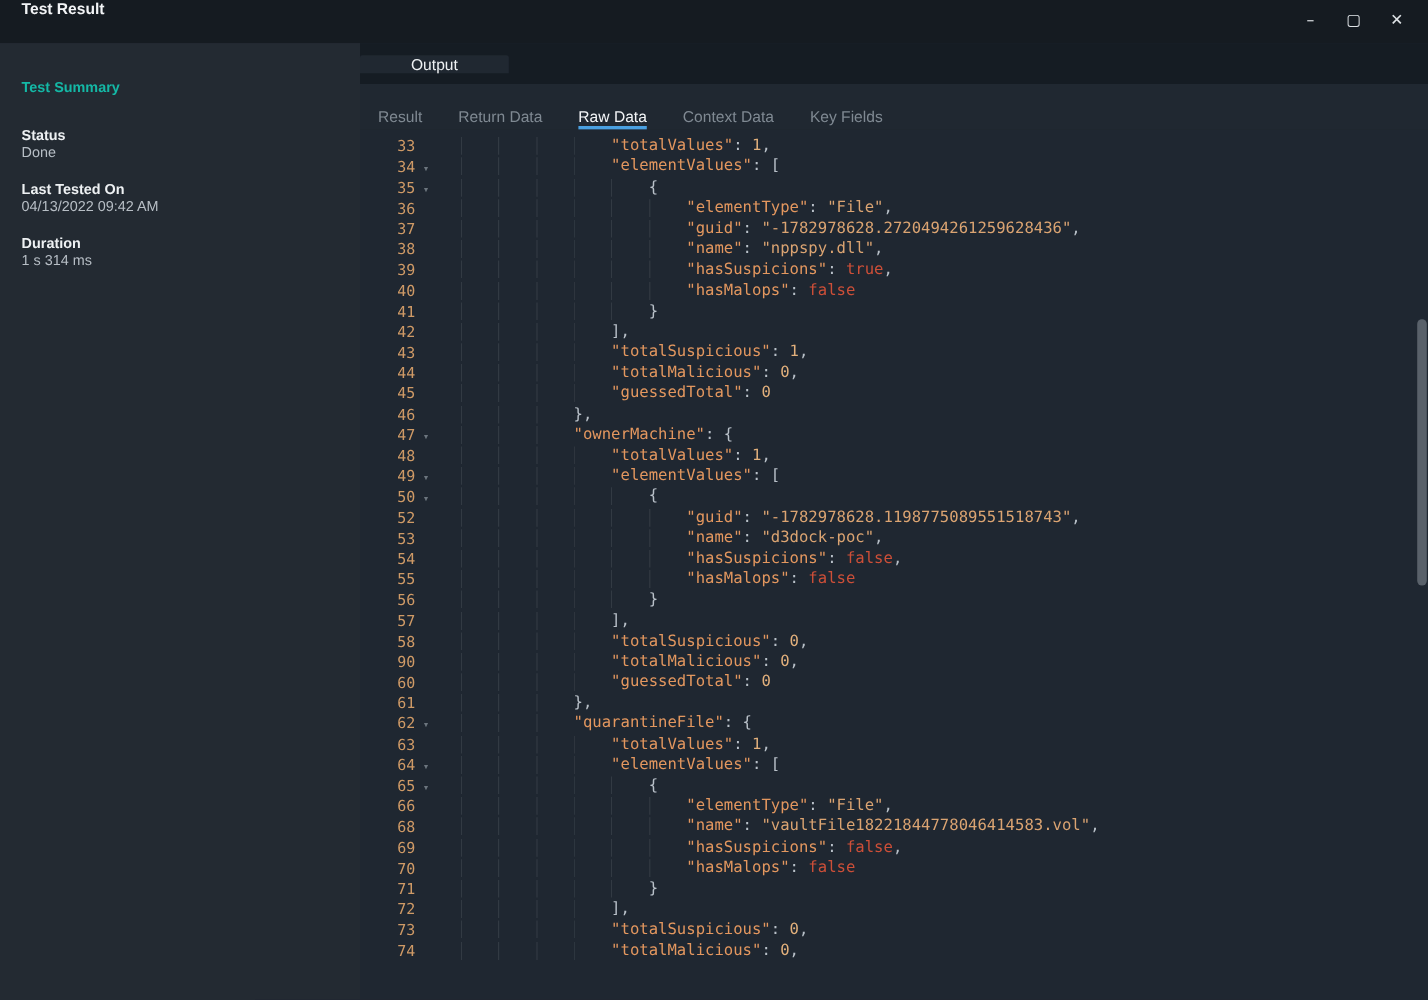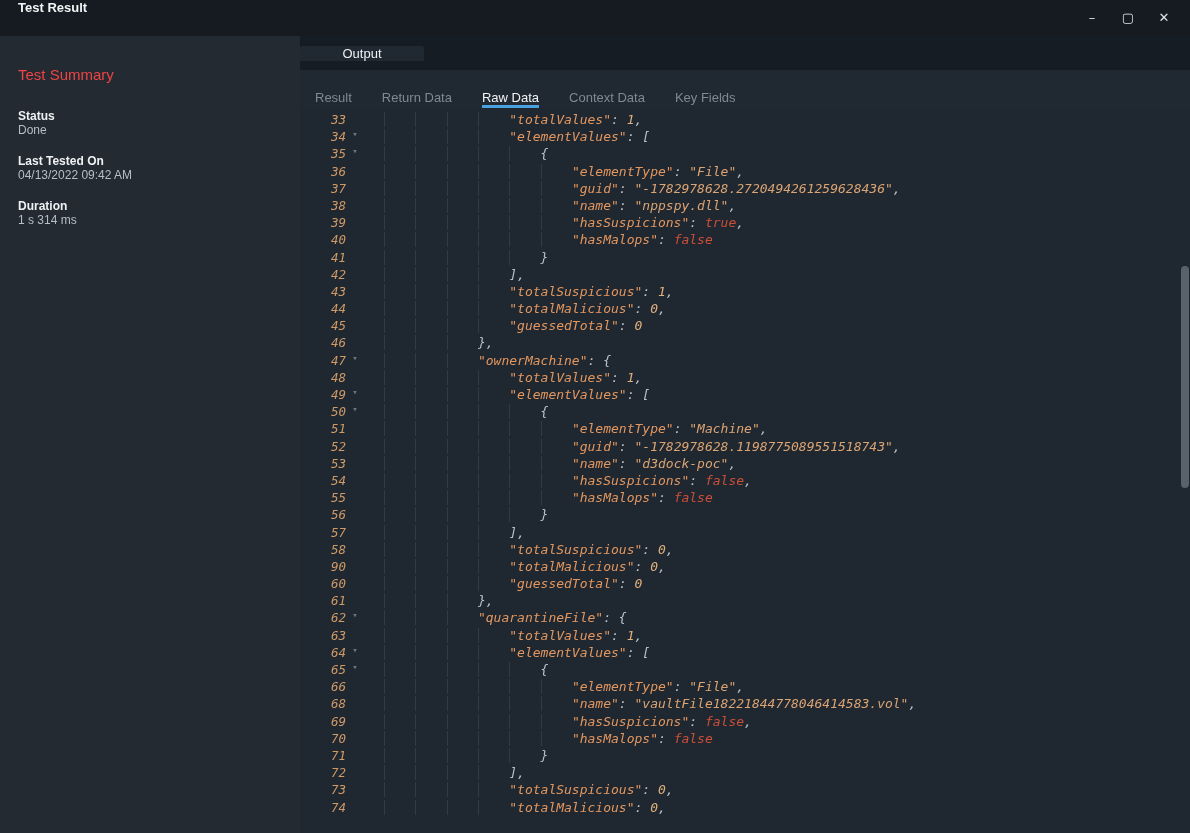--- a/index.html
+++ b/index.html
@@ -27,21 +27,21 @@
   .titlebar .title{font-size:13px;font-weight:bold;color:#f2f4f6;}
   .win-controls{margin-left:auto;display:flex;align-items:center;gap:8px;}
   .win-btn{
     width:28px;height:26px;background:transparent;border:none;color:#dfe3e6;
     font-size:13px;line-height:26px;text-align:center;cursor:default;
     font-family:"DejaVu Sans",sans-serif;
   }
   
   .content{display:flex;height:797px;}
   .sidebar{width:300px;flex:none;background:#232a32;padding:18px 18px 0 18px;}
-  .sidebar h2{font-size:15px;font-weight:normal;color:#ef4444;margin:12px 0 26px 0;}
+  .sidebar h2{font-size:12px;font-weight:bold;color:#14b8a6;margin:12px 0 26px 0;}
   .summary-row{display:flex;margin-bottom:17px;font-size:12px;flex-direction:column;}
   .summary-label{width:120px;flex:none;font-weight:bold;color:#eef1f3;}
   .summary-value{color:#b7bec5;}
   .main{flex:1;display:flex;flex-direction:column;min-width:0;}
   
   .tabstrip{height:34px;background:#151c23;display:flex;flex:none;align-items:center;}
   .tab{
     width:124px;background:#202831;color:#eef1f3;font-size:13px;
     display:flex;align-items:center;justify-content:center;
     border-radius:2px 2px 0 0;
@@ -55,21 +55,21 @@
     display:flex;align-items:center;font-size:13px;color:#7f8992;
     border-bottom:3px solid transparent;padding-top:3px;cursor:default;
   }
   .subtab.active{color:#f2f4f6;border-bottom-color:var(--accent-blue);margin-top:24px;}
   
   .editor{
     flex:1;background:#1f2731;position:relative;overflow:hidden;
     font-family:"DejaVu Sans Mono","Liberation Mono",monospace;
     font-size:13px;padding-top:4px;
   }
-  .line{display:flex;height:17.2px;align-items:flex-start;font-style:italic;}
+  .line{display:flex;height:17.2px;align-items:flex-end;}
   .ln{
     width:46px;flex:none;text-align:right;color:var(--line-number);
     font-size:12.5px;
   }
   .fold{
     width:18px;flex:none;text-align:center;color:#6c757e;font-size:9px;
   }
   .code{white-space:pre;padding-left:20px;color:var(--syntax-punct);}
   .ig{box-shadow:inset 1px 0 0 #323a43;}
   .tk{color:var(--syntax-key);}
@@ -214,25 +214,20 @@
             <span class="ln">49</span>
             <span class="fold">▾</span>
             <span class="code"><span class="ig">    </span><span class="ig">    </span><span class="ig">    </span><span class="ig">    </span><span class="tk">"elementValues"</span><span class="tp">:</span> <span class="tp">[</span></span>
           </div>
           <div class="line">
             <span class="ln">50</span>
             <span class="fold">▾</span>
             <span class="code"><span class="ig">    </span><span class="ig">    </span><span class="ig">    </span><span class="ig">    </span><span class="ig">    </span><span class="tp">{</span></span>
           </div>
           <div class="line">
-            <span class="ln">51</span>
-            <span class="fold"></span>
-            <span class="code"><span class="ig">    </span><span class="ig">    </span><span class="ig">    </span><span class="ig">    </span><span class="ig">    </span><span class="ig">    </span><span class="tk">"elementType"</span><span class="tp">:</span> <span class="ts">"Machine"</span><span class="tp">,</span></span>
-          </div>
-          <div class="line">
             <span class="ln">52</span>
             <span class="fold"></span>
             <span class="code"><span class="ig">    </span><span class="ig">    </span><span class="ig">    </span><span class="ig">    </span><span class="ig">    </span><span class="ig">    </span><span class="tk">"guid"</span><span class="tp">:</span> <span class="ts">"-1782978628.1198775089551518743"</span><span class="tp">,</span></span>
           </div>
           <div class="line">
             <span class="ln">53</span>
             <span class="fold"></span>
             <span class="code"><span class="ig">    </span><span class="ig">    </span><span class="ig">    </span><span class="ig">    </span><span class="ig">    </span><span class="ig">    </span><span class="tk">"name"</span><span class="tp">:</span> <span class="ts">"d3dock-poc"</span><span class="tp">,</span></span>
           </div>
           <div class="line">

